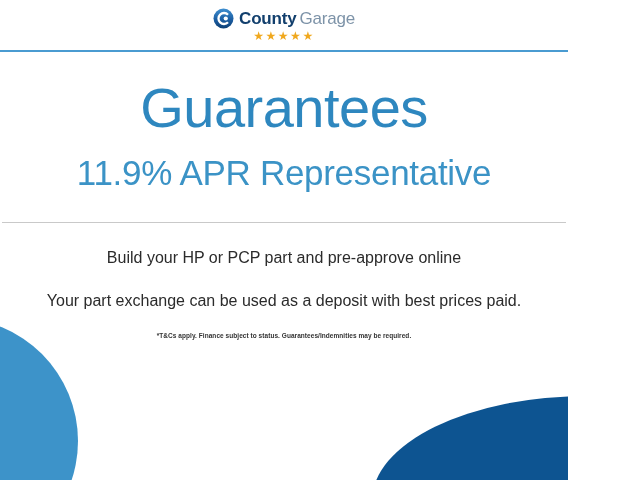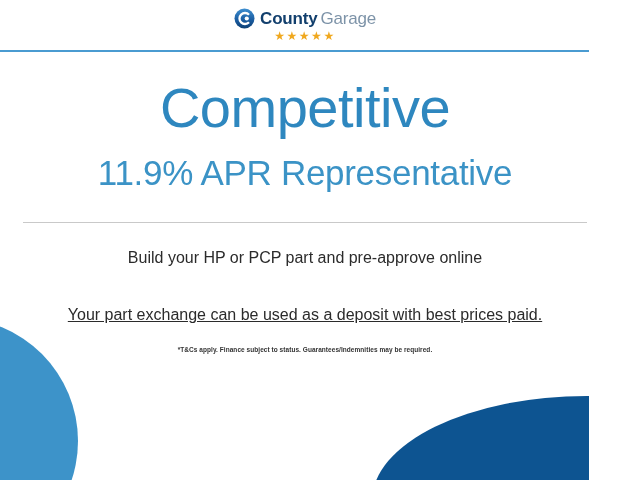--- a/index.html
+++ b/index.html
@@ -9,21 +9,20 @@
   }
   body {
     font-family: "Liberation Sans", sans-serif;
   }
   .poster {
     position: relative;
     width: 568px;
     height: 480px;
     background: #ffffff;
     overflow: hidden;
-    padding-left: 21px;
   }
 
   
   .shape-left-circle {
     position: absolute;
     left: -168px;
     top: 318px;
     width: 246px;
     height: 246px;
     border-radius: 50%;
@@ -130,22 +129,21 @@
     margin: 32px auto 0 auto;
   }
   .body-line {
     color: #2b2b2b;
     font-size: 16px;
     line-height: 1;
     margin: 27px 0 0 0;
     font-weight: normal;
   }
   .body-line.second {
-    margin-top: 41px;
-    text-decoration: underline;
+    margin-top: 27px;
   }
   .disclaimer {
     color: #333333;
     font-size: 6.5px;
     line-height: 1;
     margin: 24px 0 0 0;
     font-weight: bold;
     letter-spacing: 0.05px;
   }
 </style>
@@ -172,21 +170,21 @@
         <circle cx="25.5" cy="21" r="4.2" fill="#ffffff"></circle>
       </svg>
       <div class="logo-wordmark"><span class="logo-county">County</span><span class="logo-garage">Garage</span></div>
     </div>
     <div class="stars">★★★★★</div>
   </div>
   <div class="header-rule"></div>
 
   <div class="content">
     <h1 class="headline">
-      <span class="headline-line">Competitive</span>
+      <span class="headline-line">Guarantees</span>
     </h1>
 
     <h2 class="subheadline">11.9% APR Representative</h2>
 
     <div class="divider"></div>
 
     <p class="body-line">Build your HP or PCP part and pre-approve online</p>
     <p class="body-line second">Your part exchange can be used as a deposit with best prices paid.</p>
 
     <p class="disclaimer">*T&amp;Cs apply. Finance subject to status. Guarantees/Indemnities may be required.</p>

